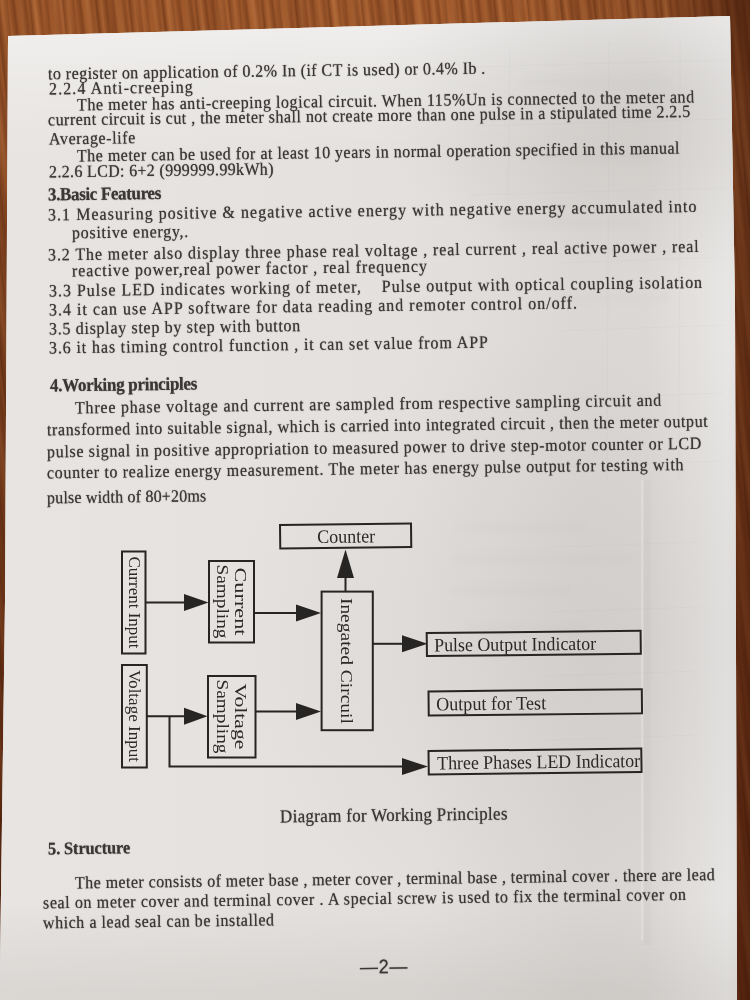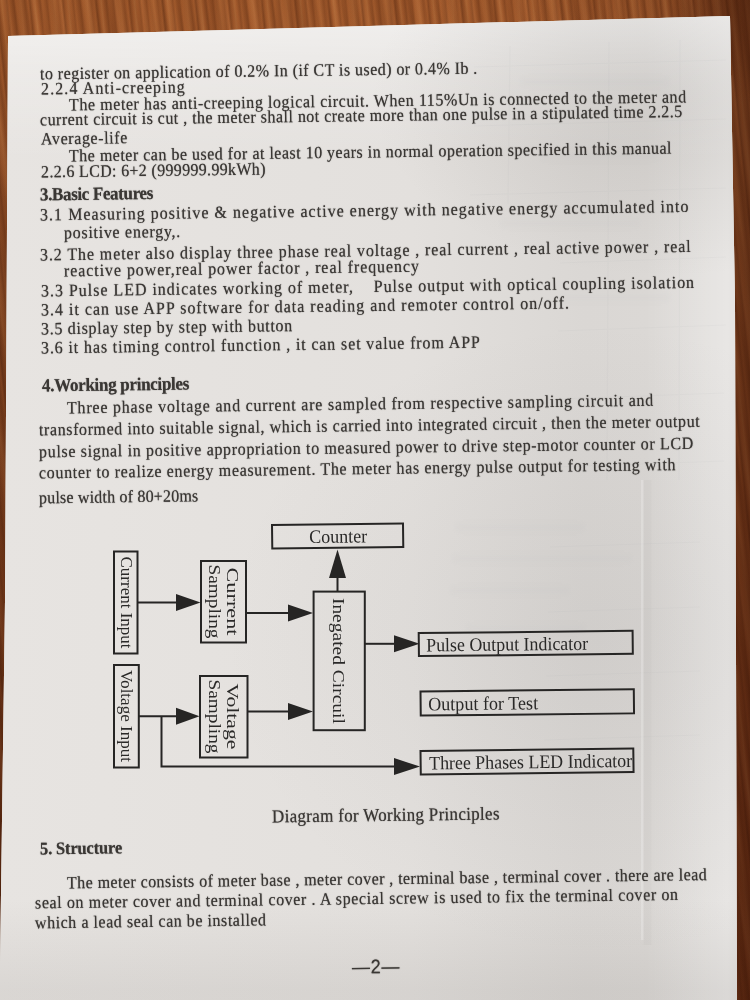--- a/index.html
+++ b/index.html
@@ -88,21 +88,21 @@
       <filter id="gblur" x="-20%" y="-60%" width="140%" height="220%">
     <feGaussianBlur stdDeviation="2.2"></feGaussianBlur>
       </filter>
     </defs>
 
   <g>
     <rect x="641" y="480" width="2.5" height="460" fill="#ffffff" opacity="0.22"></rect>
     <rect x="643.5" y="480" width="8" height="465" fill="#77726e" opacity="0.035"></rect>
   </g>
 </svg>
-<div id="content" style="position:absolute;left:0;top:0;width:664px;height:1000px;padding-left:43px;">
+<div id="content" style="position:absolute;left:8px;top:0;width:664px;height:1000px;padding-left:43px;">
 
 <div class="line" id="L1" style="left:40px;top:65.7px;letter-spacing:0.45px;">to register on application of 0.2% In (if CT is used) or 0.4% Ib .</div>
 
 <div class="line" id="L2" style="left:41px;top:81.2px;letter-spacing:1.10px;">2.2.4 Anti-creeping</div>
 
 <div class="line" id="L3" style="left:69px;top:97.3px;letter-spacing:0.57px;">The meter has anti-creeping logical circuit. When 115%Un is connected to the meter and</div>
 
 <div class="line" id="L4" style="left:40px;top:112.2px;letter-spacing:0.47px;">current circuit is cut , the meter shall not create more than one pulse in a stipulated time 2.2.5</div>
 
 <div class="line" id="L5" style="left:41px;top:131.2px;letter-spacing:0.60px;">Average-life</div>

